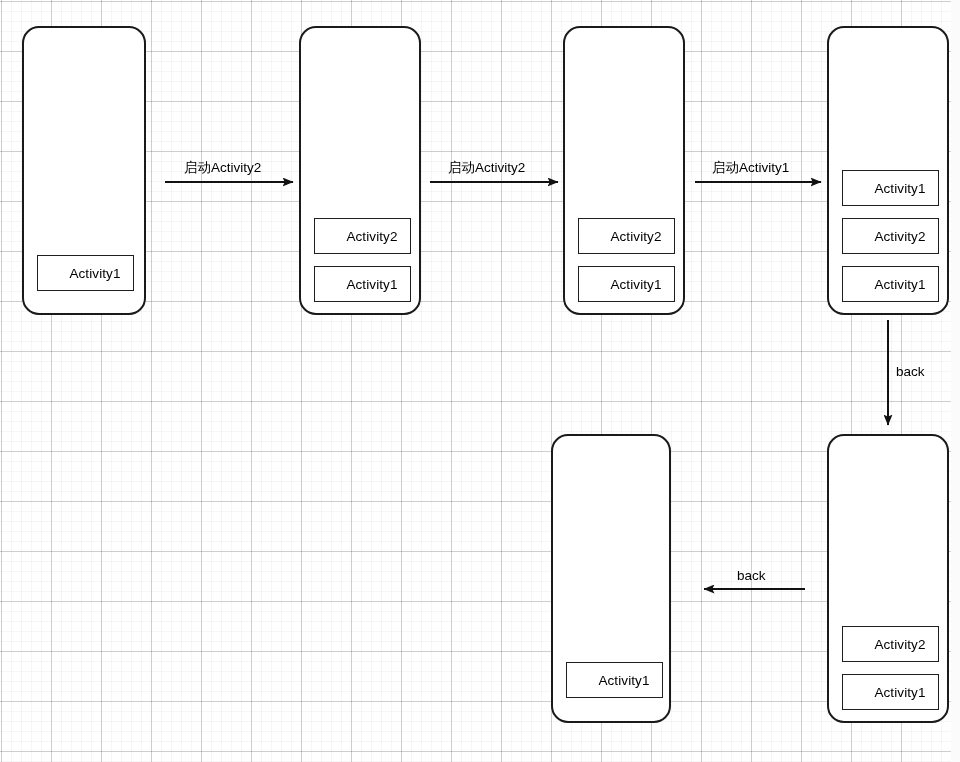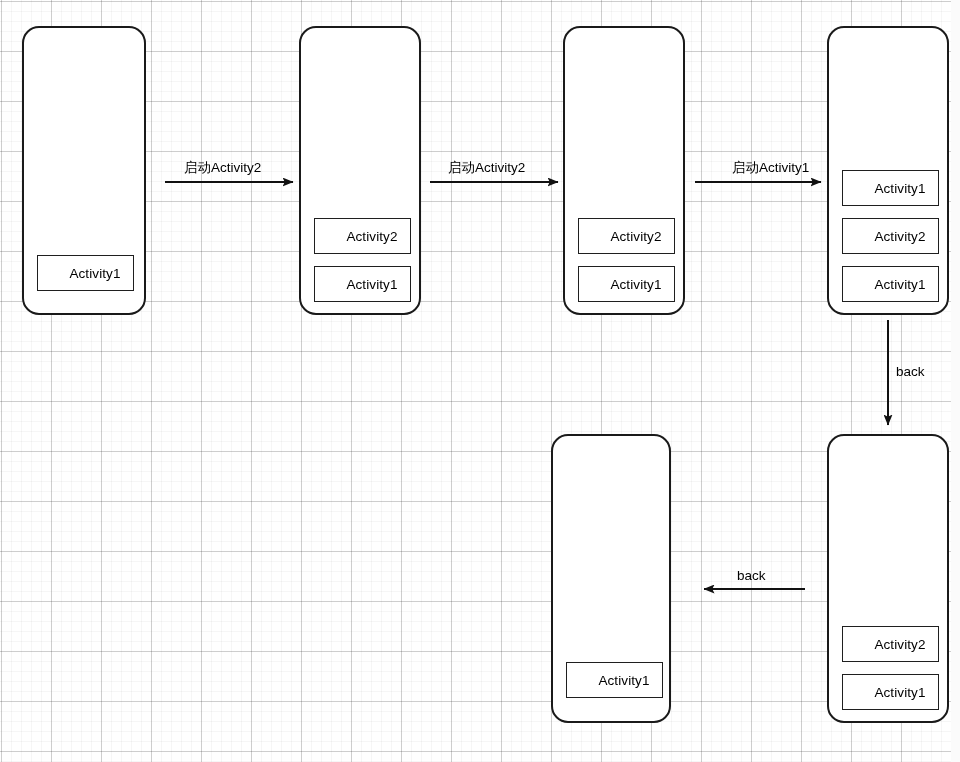--- a/index.html
+++ b/index.html
@@ -138,18 +138,18 @@
         <div class="act" style="left: 13px; top: 238px; width: 97px; height: 36px;">Activity1</div>
       </div>
       <div class="phone" style="left: 551px; top: 434px; width: 120px; height: 289px;">
         <div class="act" style="left: 13px; top: 226px; width: 97px; height: 36px;">Activity1</div>
       </div>
     </div>
 
   <div id="label-layer">
       <div class="edge-label" style="left: 184px; top: 161px;">启动Activity2</div>
       <div class="edge-label" style="left: 448px; top: 161px;">启动Activity2</div>
-      <div class="edge-label" style="left: 712px; top: 161px; margin-left: 20px;">启动Activity1</div>
+      <div class="edge-label" style="left: 712px; top: 161px;">启动Activity1</div>
       <div class="edge-label" style="left: 896px; top: 365px;">back</div>
       <div class="edge-label" style="left: 737px; top: 569px;">back</div>
     </div>
 
 </div>
 
 </body></html>

